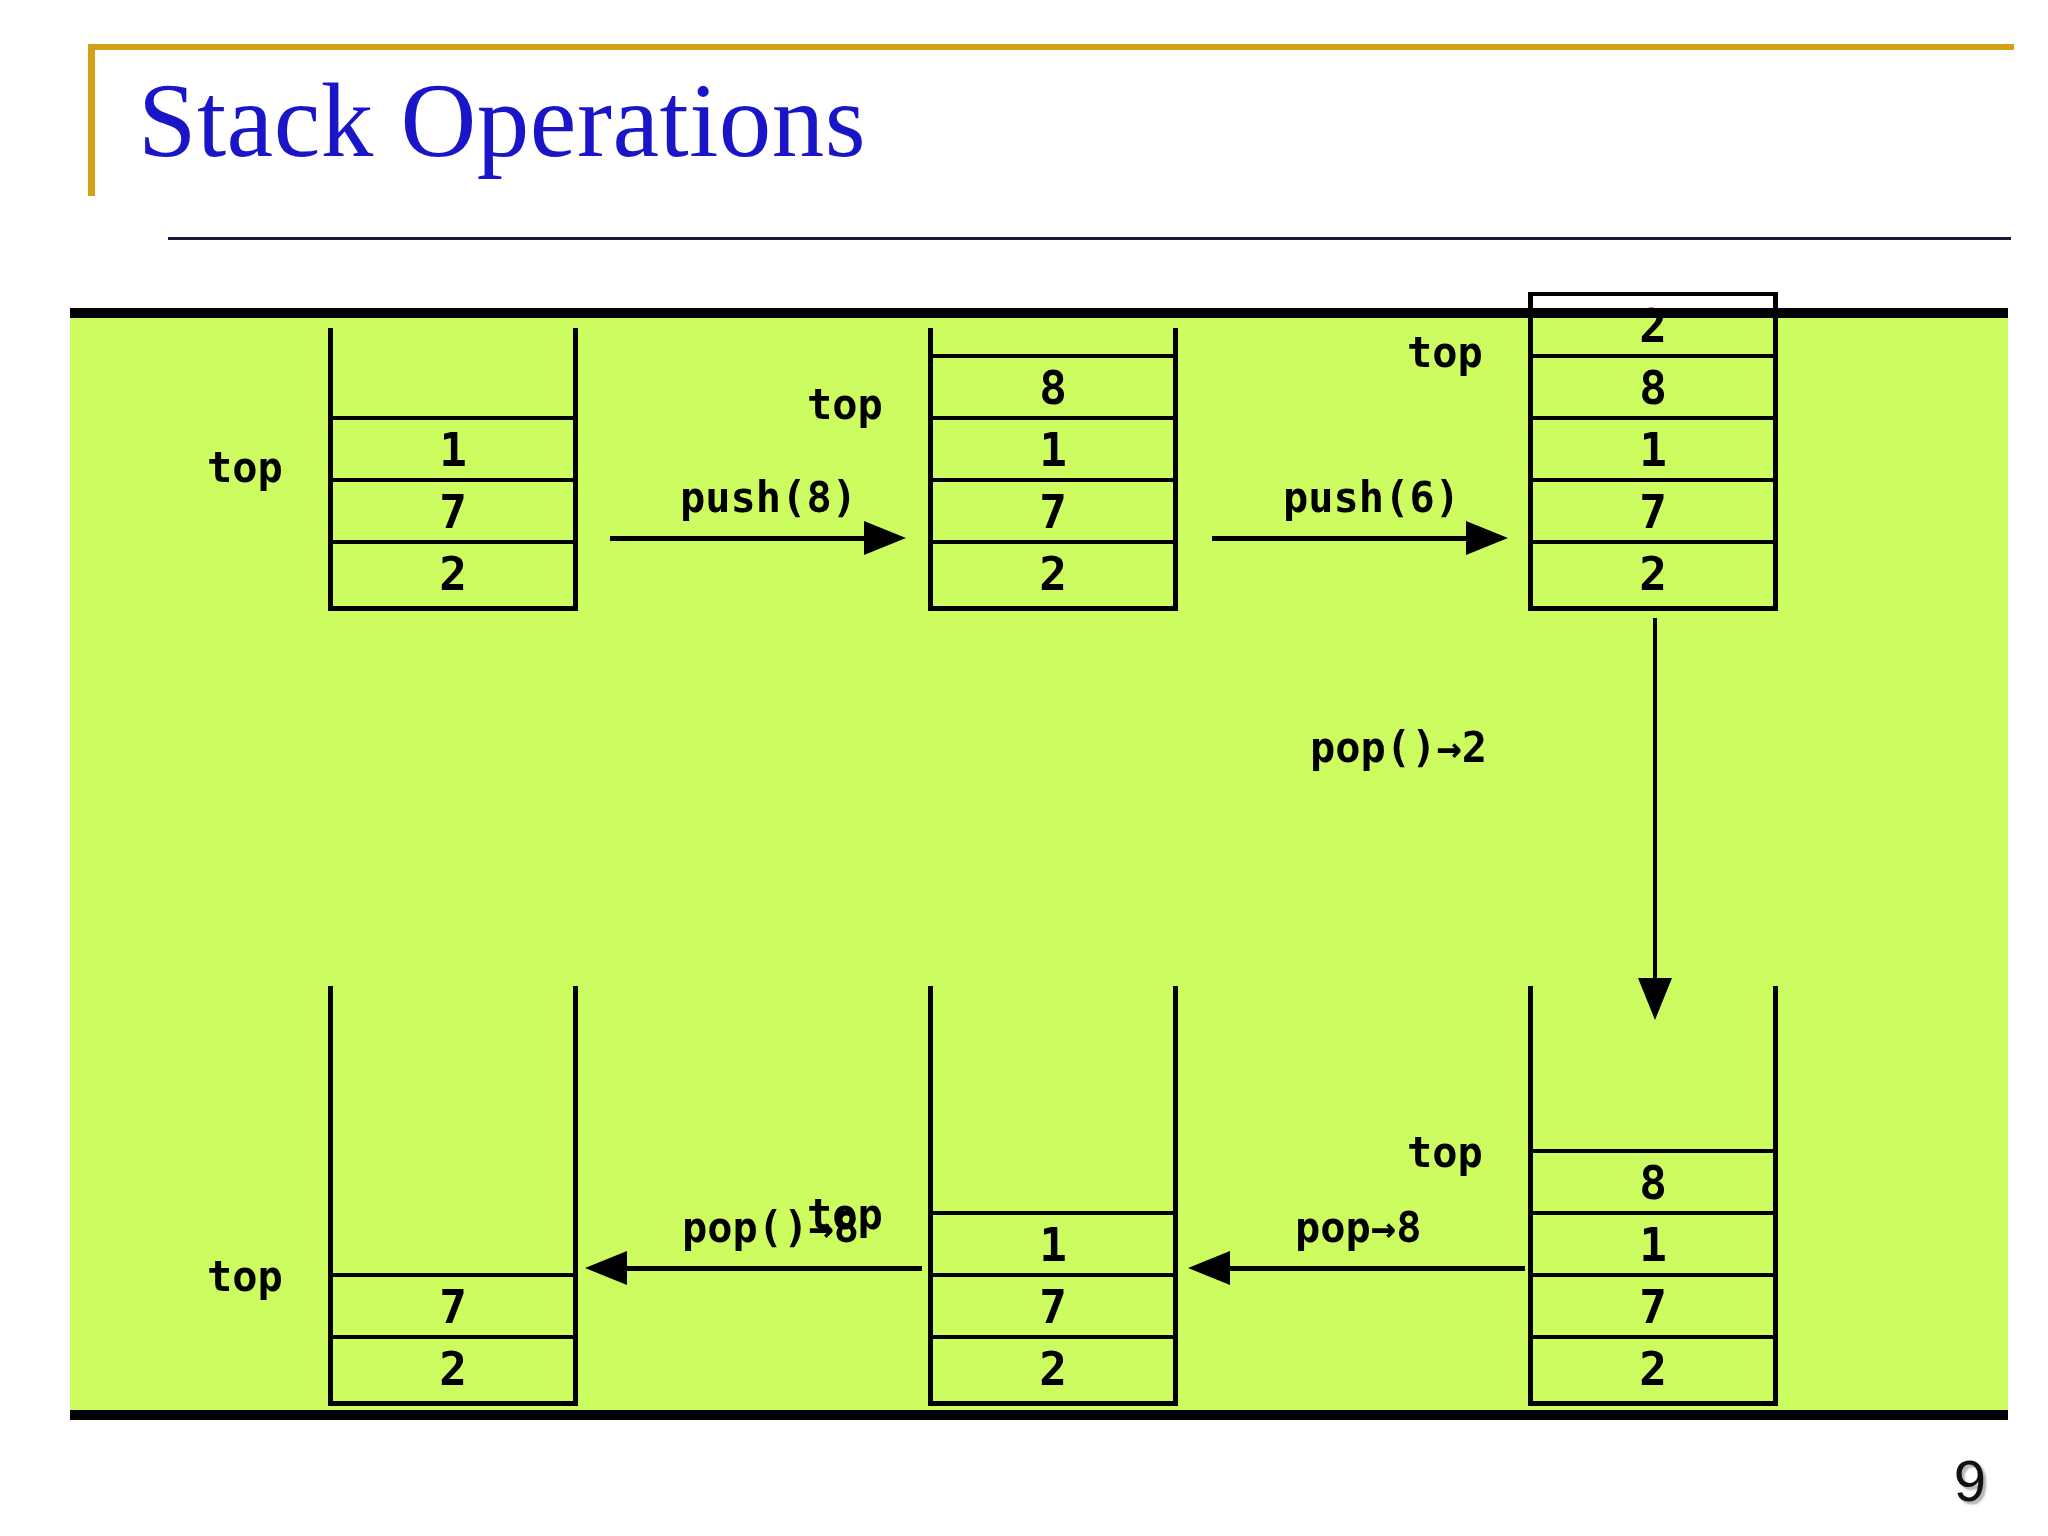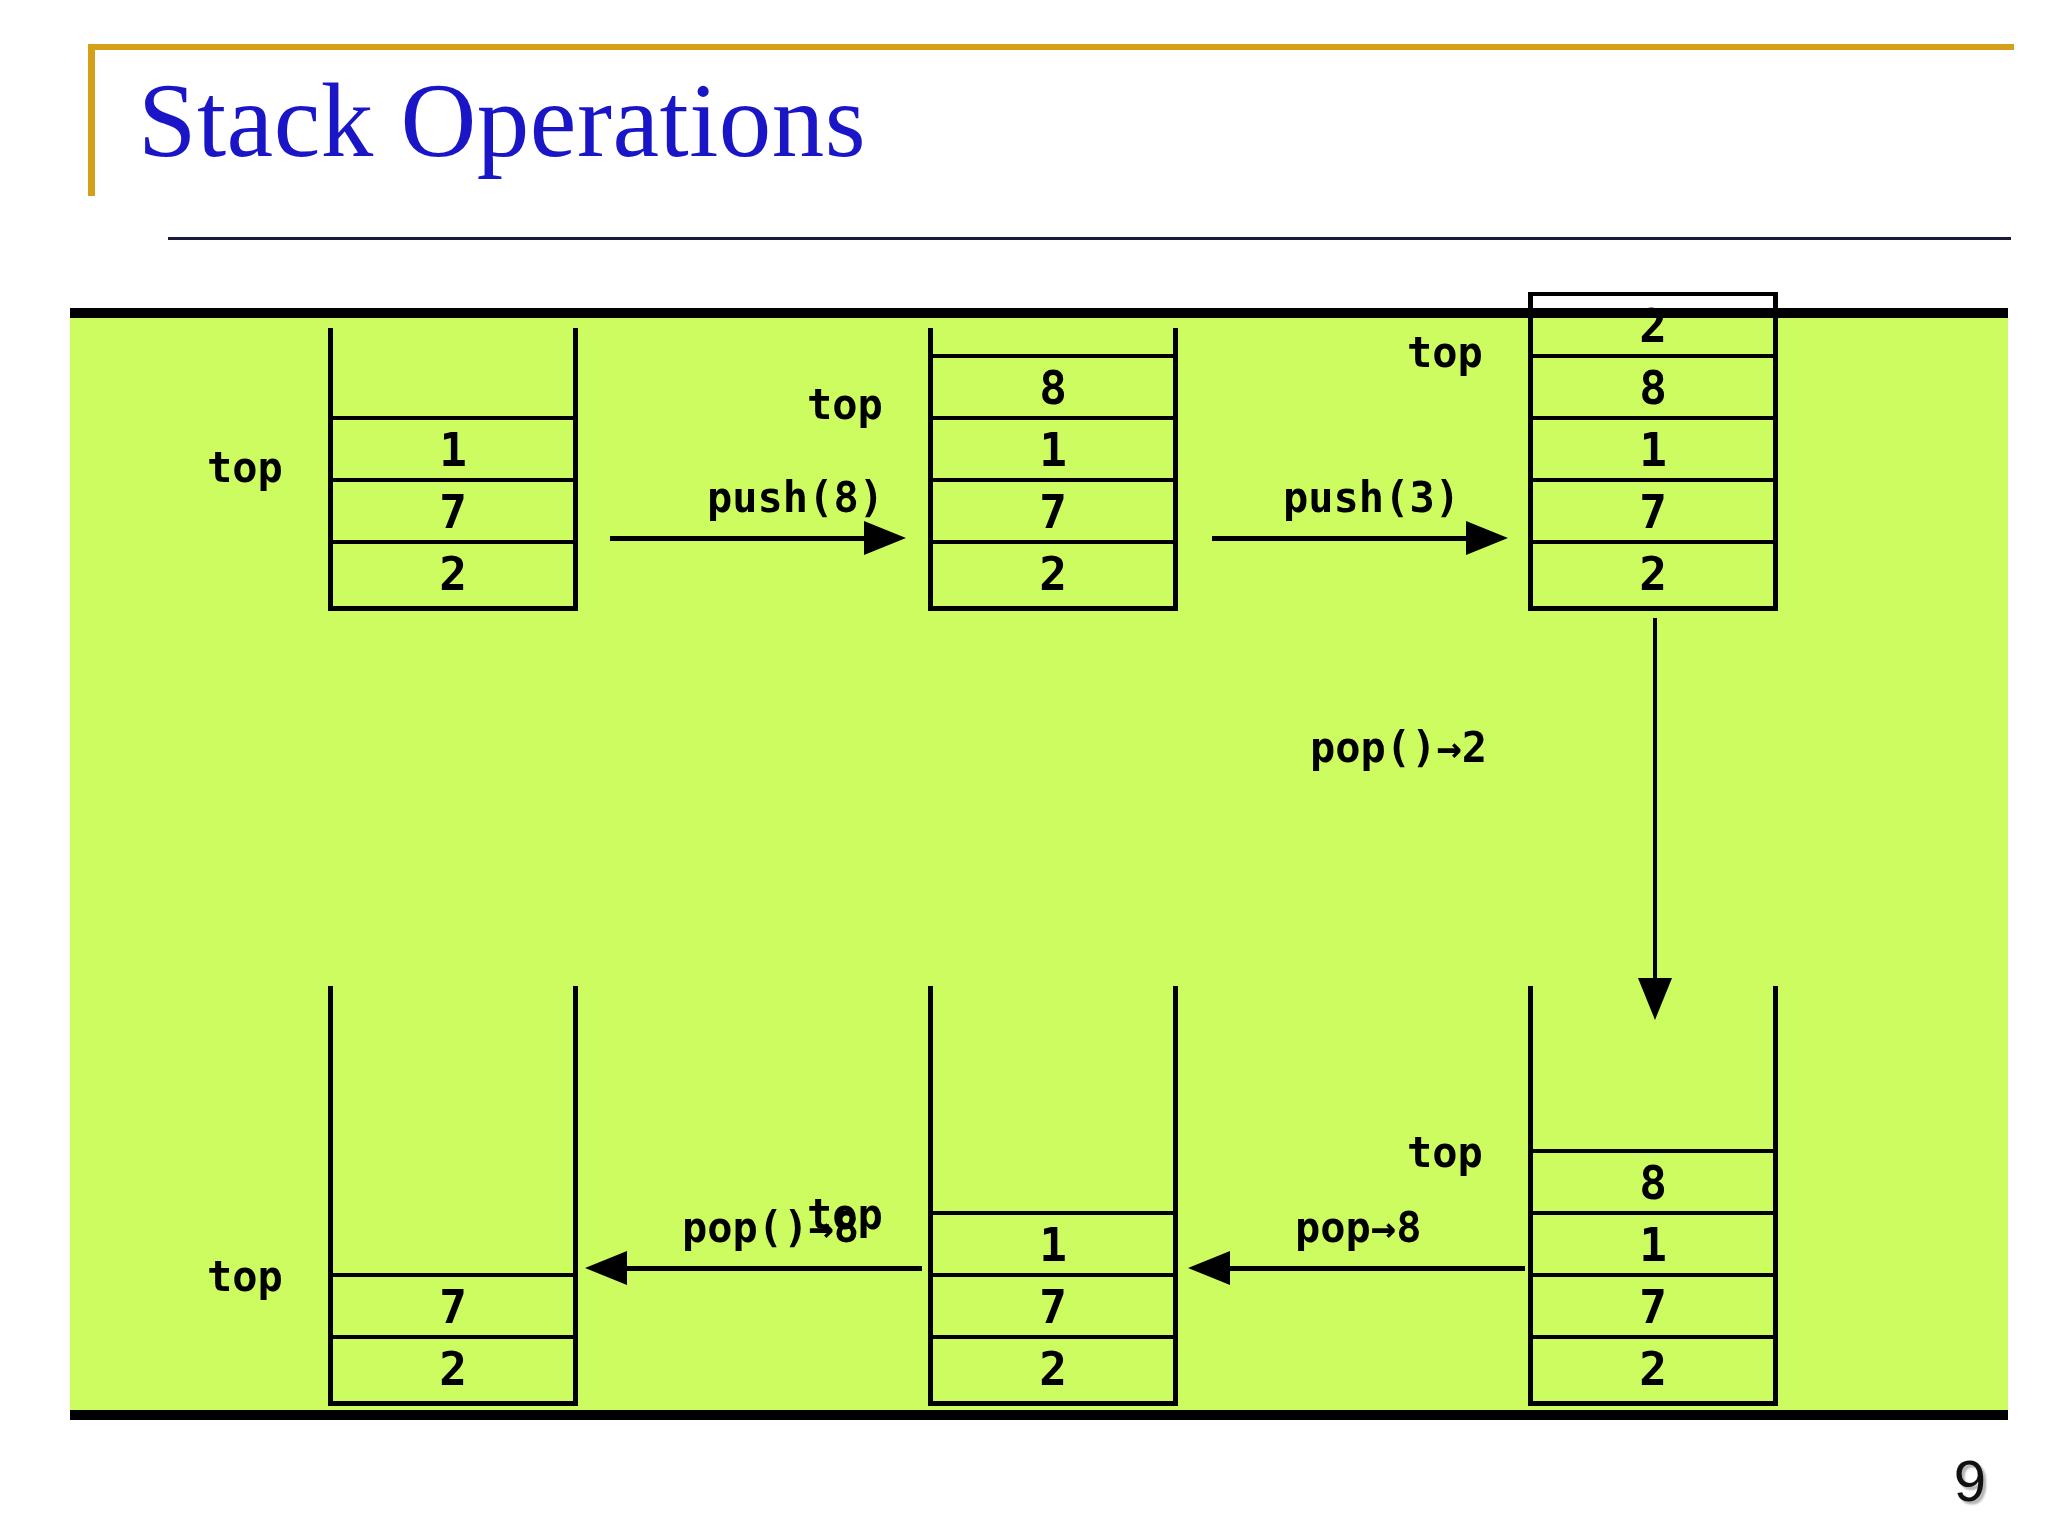--- a/index.html
+++ b/index.html
@@ -196,36 +196,36 @@
     <div class="stack" style="left:258px; top:10px; width:250px; height:283px;">
       <div class="stack-walls"></div>
       <div class="stack-cells">
         <div class="stack-cell">1</div>
         <div class="stack-cell">7</div>
         <div class="stack-cell">2</div>
       </div>
     </div>
     <div class="top-label" style="left:137px; top:125px;">top</div>
 
-    <div class="op-label" style="left:610px; top:155px;margin-left:27px;">push(8)</div>
+    <div class="op-label" style="left:610px; top:155px;">push(8)</div>
     <div class="arrow-line-h" style="left:540px; top:218px; width:260px;"></div>
     <div class="arrow-head-right" style="left:794px; top:203px;"></div>
 
     <div class="stack" style="left:858px; top:10px; width:250px; height:283px;">
       <div class="stack-walls"></div>
       <div class="stack-cells">
         <div class="stack-cell">8</div>
         <div class="stack-cell">1</div>
         <div class="stack-cell">7</div>
         <div class="stack-cell">2</div>
       </div>
     </div>
     <div class="top-label" style="left:737px; top:62px;">top</div>
 
-    <div class="op-label" style="left:1213px; top:155px;">push(3)</div>
+    <div class="op-label" style="left:1213px; top:155px;">push(6)</div>
     <div class="arrow-line-h" style="left:1142px; top:218px; width:260px;"></div>
     <div class="arrow-head-right" style="left:1396px; top:203px;"></div>
 
     <div class="stack" style="left:1458px; top:10px; width:250px; height:283px;">
       <div class="stack-walls"></div>
       <div class="stack-cells">
         <div class="stack-cell">2</div>
         <div class="stack-cell">8</div>
         <div class="stack-cell">1</div>
         <div class="stack-cell">7</div>

